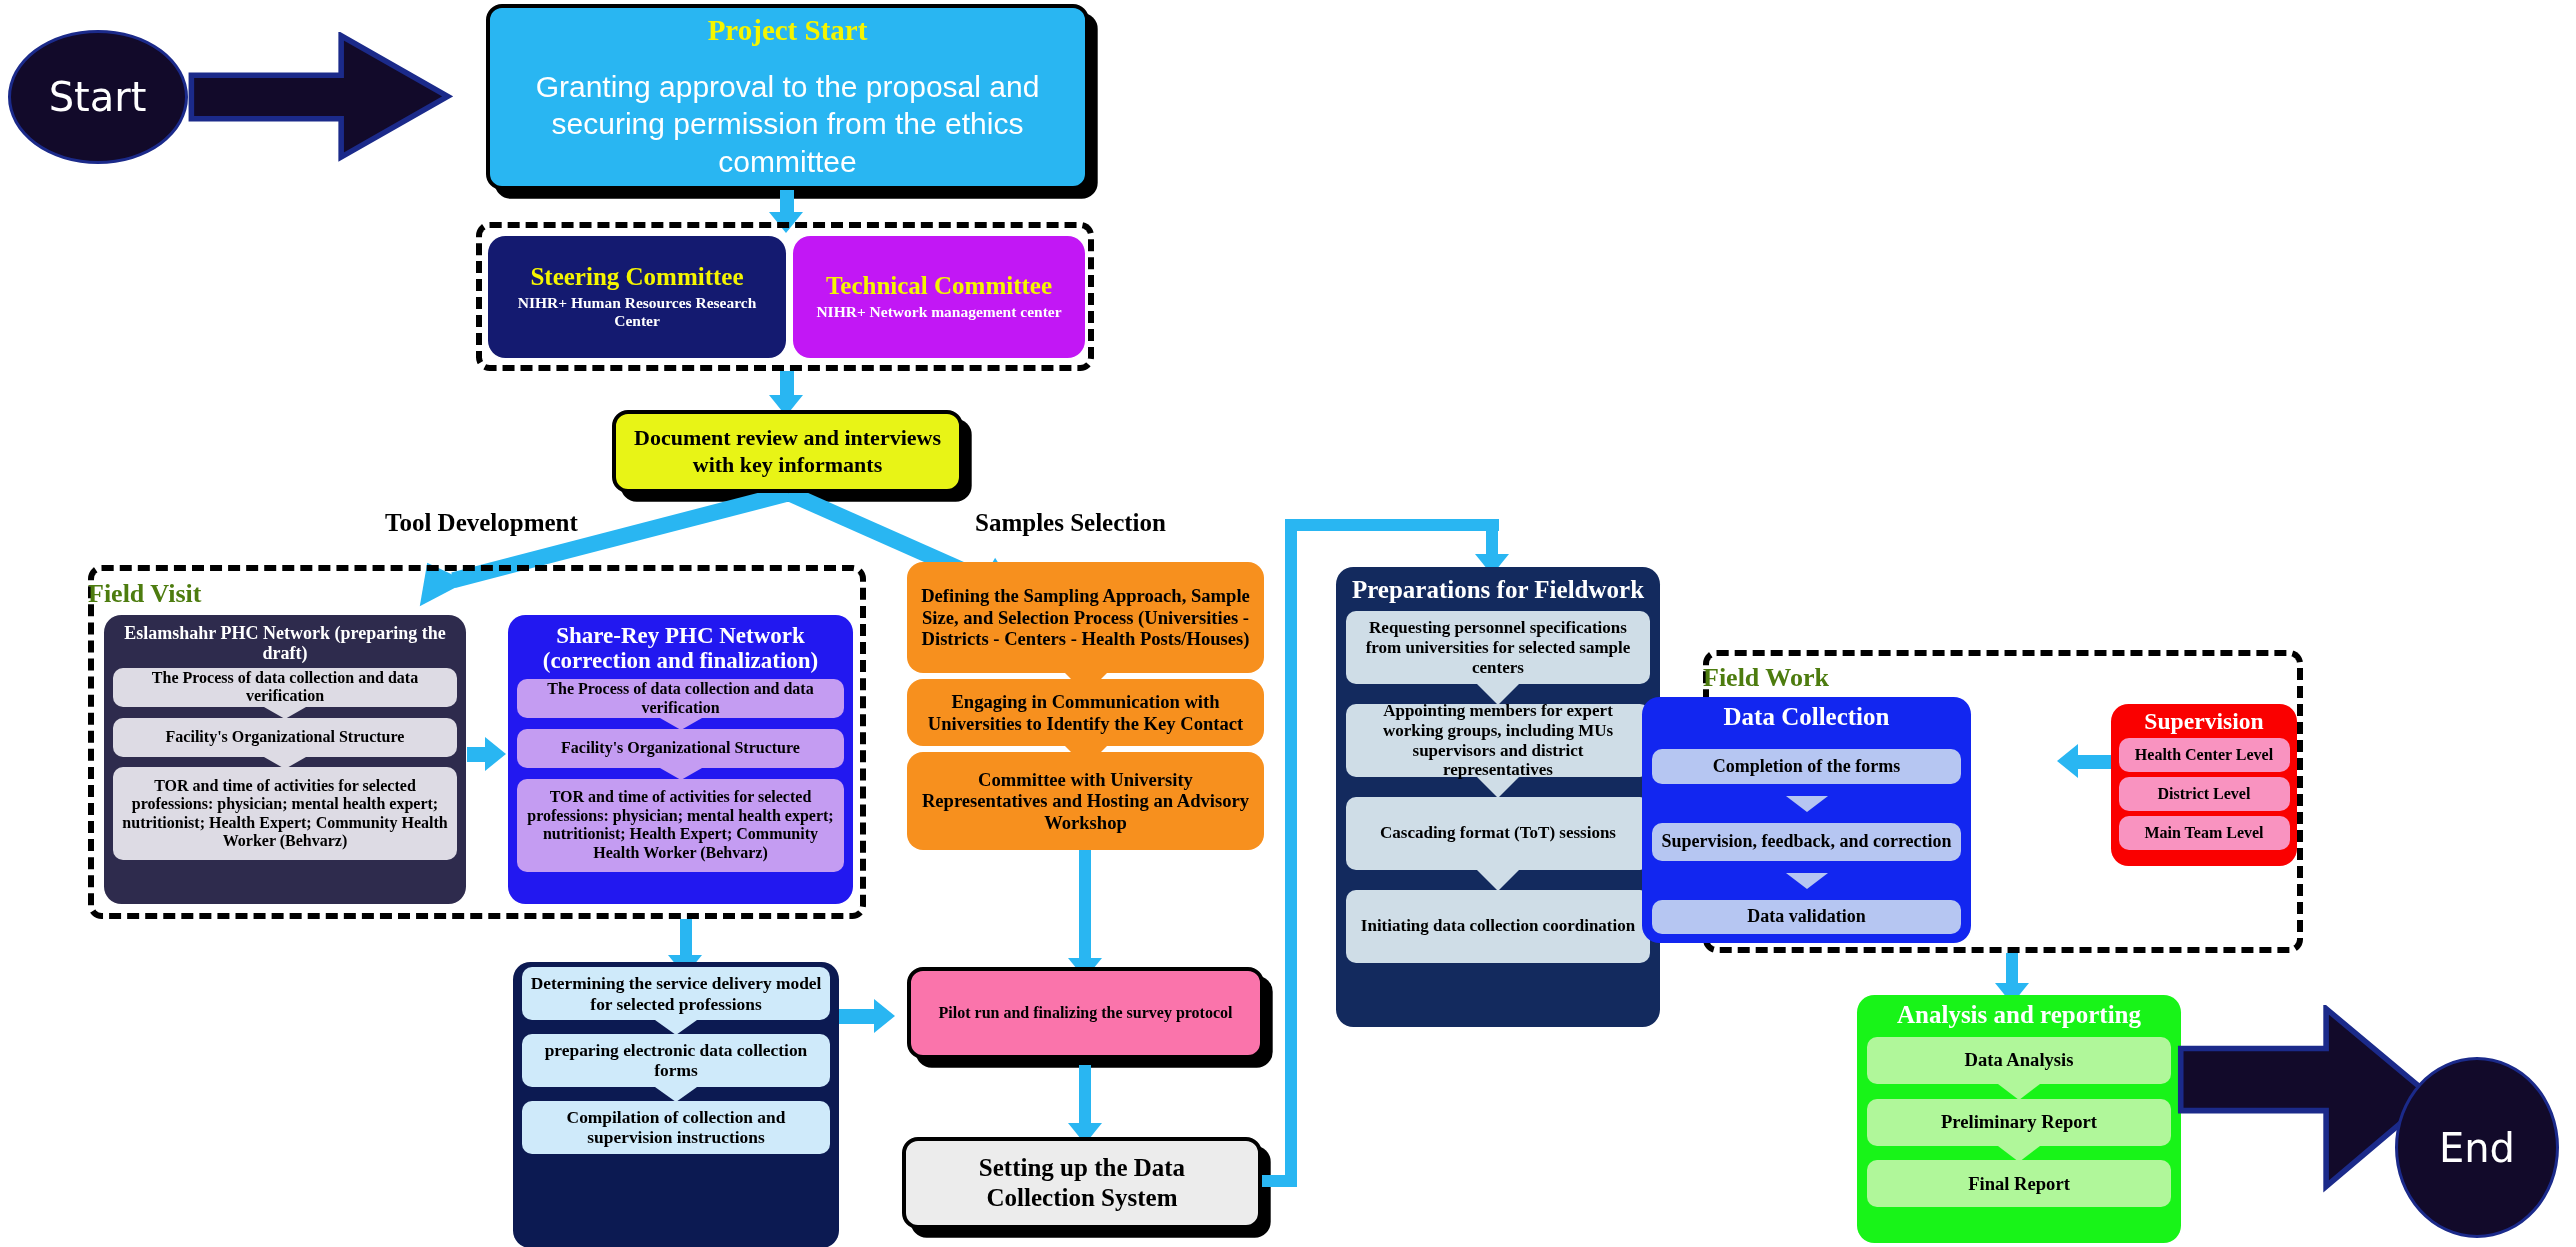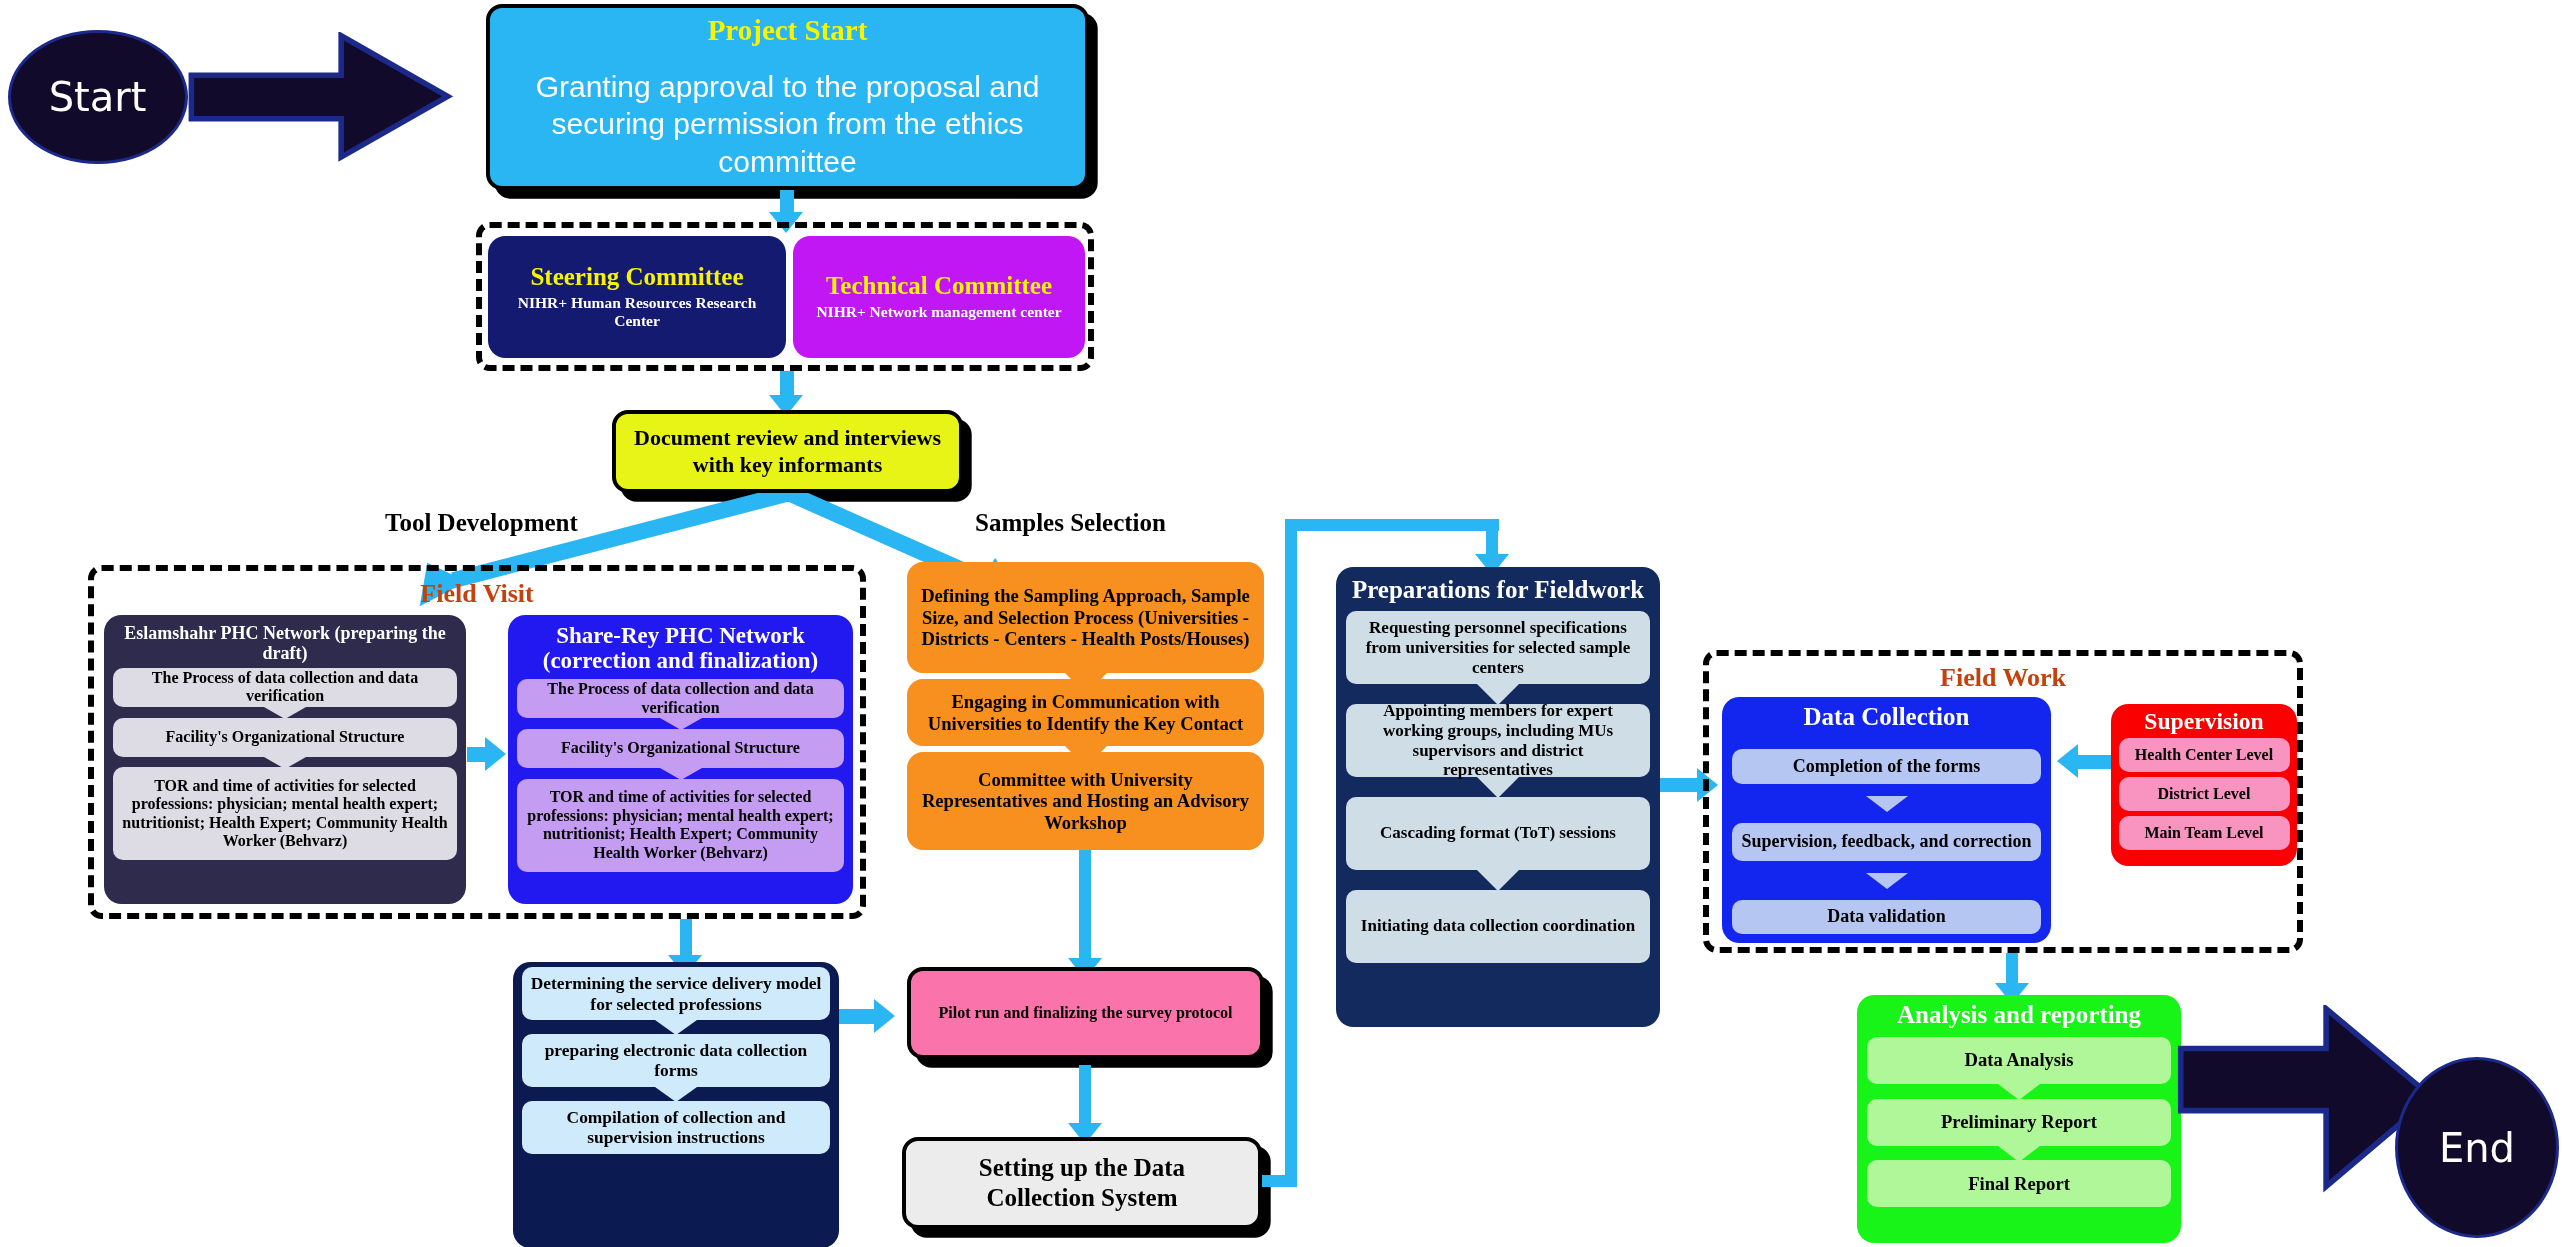--- a/index.html
+++ b/index.html
@@ -19,21 +19,21 @@
   .sub{border-radius:10px;text-align:center;font-weight:bold;line-height:1.16;
        display:flex;align-items:center;justify-content:center;box-sizing:border-box;}
 
   
   .shadowbox{border:4.3px solid #000;border-radius:16px;
     box-shadow:8.7px 8.7px 0 0 #000; display:flex;align-items:center;
     justify-content:center;text-align:center;font-weight:bold;line-height:1.2;}
 
   
   .dashgroup{border:6.8px dashed #000;border-radius:13.7px;background:transparent;}
-  .grouplabel{position:absolute;font-weight:bold;color:#c2410c;text-align:center;
+  .grouplabel{position:absolute;font-weight:bold;color:#4d7c0f;
     white-space:nowrap;}
 
   
   .cline{background:#29b6f2;position:absolute;}
   .carrow-down{position:absolute;width:0;height:0;border-left:17.4px solid transparent;
     border-right:17.4px solid transparent;border-top:21px solid #29b6f2;}
   .carrow-right{position:absolute;width:0;height:0;border-top:17.4px solid transparent;
     border-bottom:17.4px solid transparent;border-left:21px solid #29b6f2;}
   .carrow-left{position:absolute;width:0;height:0;border-top:17.4px solid transparent;
     border-bottom:17.4px solid transparent;border-right:21px solid #29b6f2;}
@@ -180,21 +180,21 @@
     <div class="chev" style="position:relative;border-top:21px solid #cfdde7;"></div>
     <div class="sub" style="width:100%;height:73px;background:#cfdde7;color:#000;font-size:17px;padding:0 10px;margin-top:-1.2px;">Initiating data collection coordination</div>
   </div>
 
   <div class="cline" style="left:1660px;top:778px;width:39px;height:13.7px;"></div>
   <div class="carrow-right" style="left:1697px;top:768px;"></div>
 
   <div class="abs dashgroup" style="left:1703px;top:650px;width:600px;height:303px;"></div>
   <div class="grouplabel" style="left:1703px;top:663px;width:600px;font-size:26px;">Field Work</div>
 
-  <div class="abs card" style="left:1722px;top:697px;width:329px;height:246px;background:#1226f0;padding:3.7px 10px 8.7px;gap:12px;">
+  <div class="abs card" style="left:1642px;top:697px;width:329px;height:246px;background:#1226f0;padding:3.7px 10px 8.7px;gap:12px;">
     <div class="card-title" style="color:#fff;font-size:25px;padding:2.5px 2.5px 6.2px;">Data Collection</div>
     <div class="sub" style="width:100%;height:47px;background:#b6c6f2;color:#000;font-size:18px;padding:0 8.7px;">Completion of the forms</div>
     <div class="chev" style="position:relative;border-top:16px solid #b6c6f2;"></div>
     <div class="sub" style="width:100%;height:51px;background:#b6c6f2;color:#000;font-size:18px;padding:0 8.7px;margin-top:-1.2px;">Supervision, feedback, and correction</div>
     <div class="chev" style="position:relative;border-top:16px solid #b6c6f2;"></div>
     <div class="sub" style="width:100%;height:47px;background:#b6c6f2;color:#000000;font-size:18px;padding:0 8.7px;margin-top:-1.2px;">Data validation</div>
   </div>
 
   <div class="cline" style="left:2078px;top:755px;width:35px;height:13.7px;"></div>
   <div class="carrow-left" style="left:2057px;top:744px;"></div>

